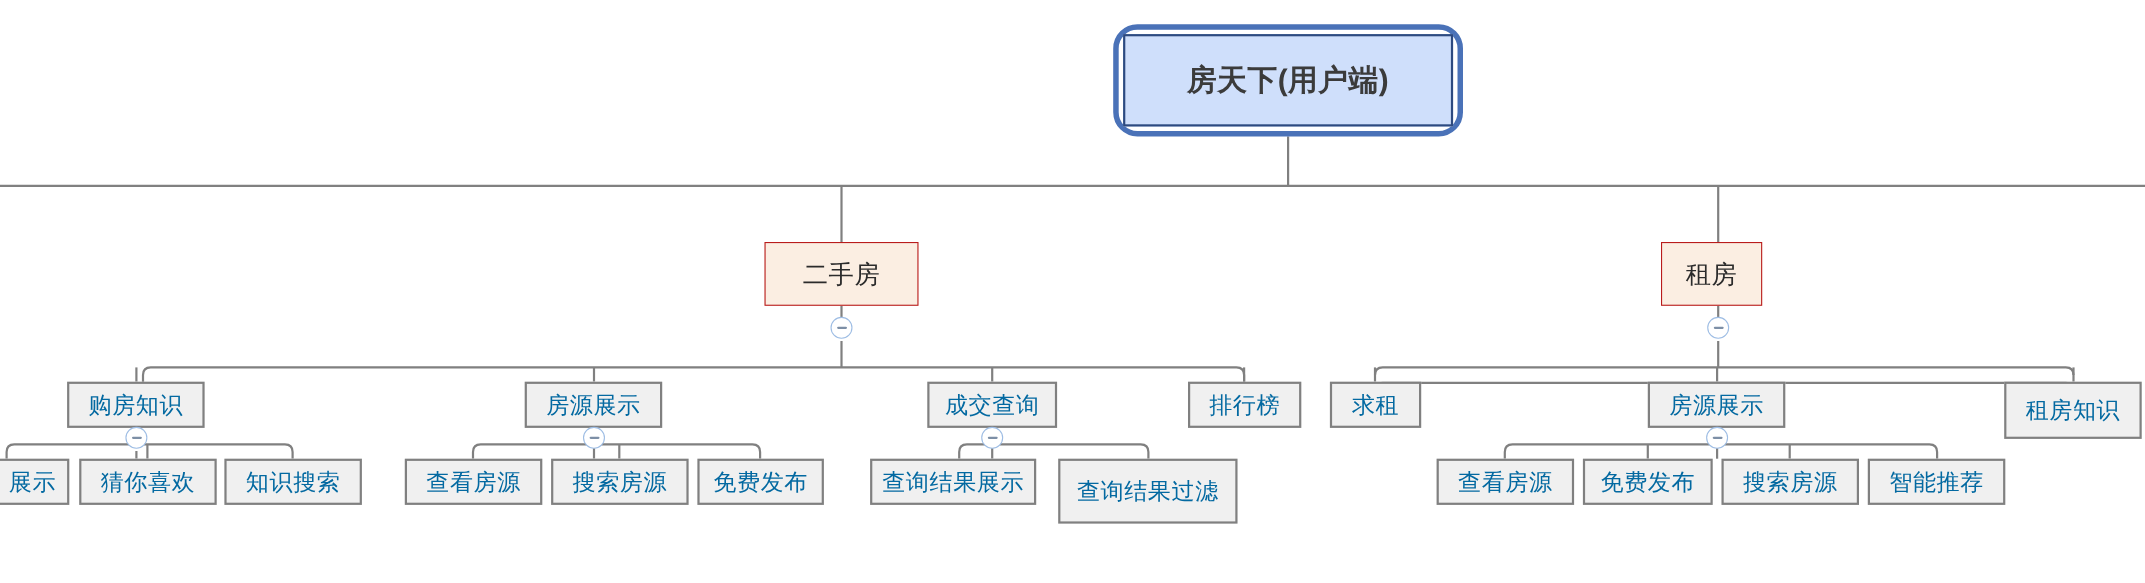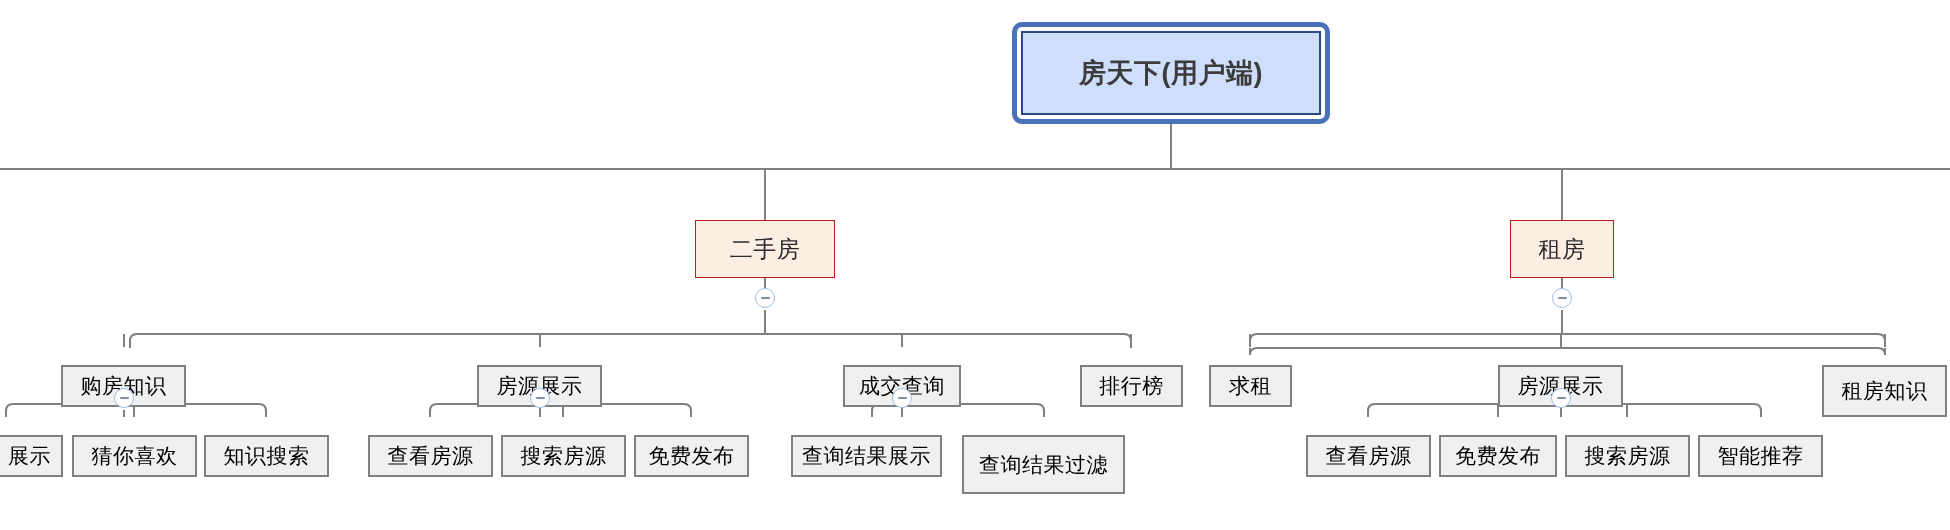--- a/index.html
+++ b/index.html
@@ -31,21 +31,21 @@
     display: flex;
     align-items: center;
     justify-content: center;
     white-space: nowrap;
     color: #1a1a1a;
     letter-spacing: 0.5px;
   }
 
   
   .node.root {
-    border-radius: 10px;
+    border-radius: 22px;
     border: 5px solid #4a72b8;
     background: #ffffff;
     padding: 4px;
   }
   .node.root .inner {
     width: 100%; height: 100%;
     border: 2px solid #2d4a80;
     background: #cfdffb;
     display: flex;
     align-items: center;
@@ -61,22 +61,21 @@
     background: #fbeee2;
     font-size: 23px;
     color: #2b2b2b;
   }
 
   
   .node.l3, .node.l4 {
     border: 2px solid #808080;
     background: #f0f0f0;
     font-size: 21px;
-    color: #000000;
-    margin-top: 18px;
+    color: #0369a1;
   }
   .node.l4 { font-size: 21px; }
 
   
   .toggle {
     position: absolute;
     width: 20px; height: 20px;
     border-radius: 50%;
     border: 1.5px solid #9ebde4;
     background: #ffffff;
@@ -150,21 +149,21 @@
       <path d="M1627,404 L1627,417"></path>
     </g>
   </svg>
 
   <div class="node root" style="left:1012px; top:22px; width:318px; height:102px;">
     <div class="inner">房天下(用户端)</div>
   </div>
 
   <div class="node l2" style="left:695px; top:220px; width:140px; height:58px;">二手房</div>
 
-  <div class="node l2" style="left:1510px; top:220px; width:104px; height:58px;">租房</div>
+  <div class="node l2" style="left:1510px; top:220px; width:92px; height:58px;">租房</div>
 
   <div class="node l3" style="left:61px; top:347px; width:125px; height:42px;">购房知识</div>
 
   <div class="node l3" style="left:477px; top:347px; width:125px; height:42px;">房源展示</div>
 
   <div class="node l3" style="left:843px; top:347px; width:118px; height:42px;">成交查询</div>
 
   <div class="node l3" style="left:1080px; top:347px; width:103px; height:42px;">排行榜</div>
 
   <div class="node l3" style="left:1209px; top:347px; width:83px; height:42px;">求租</div>

